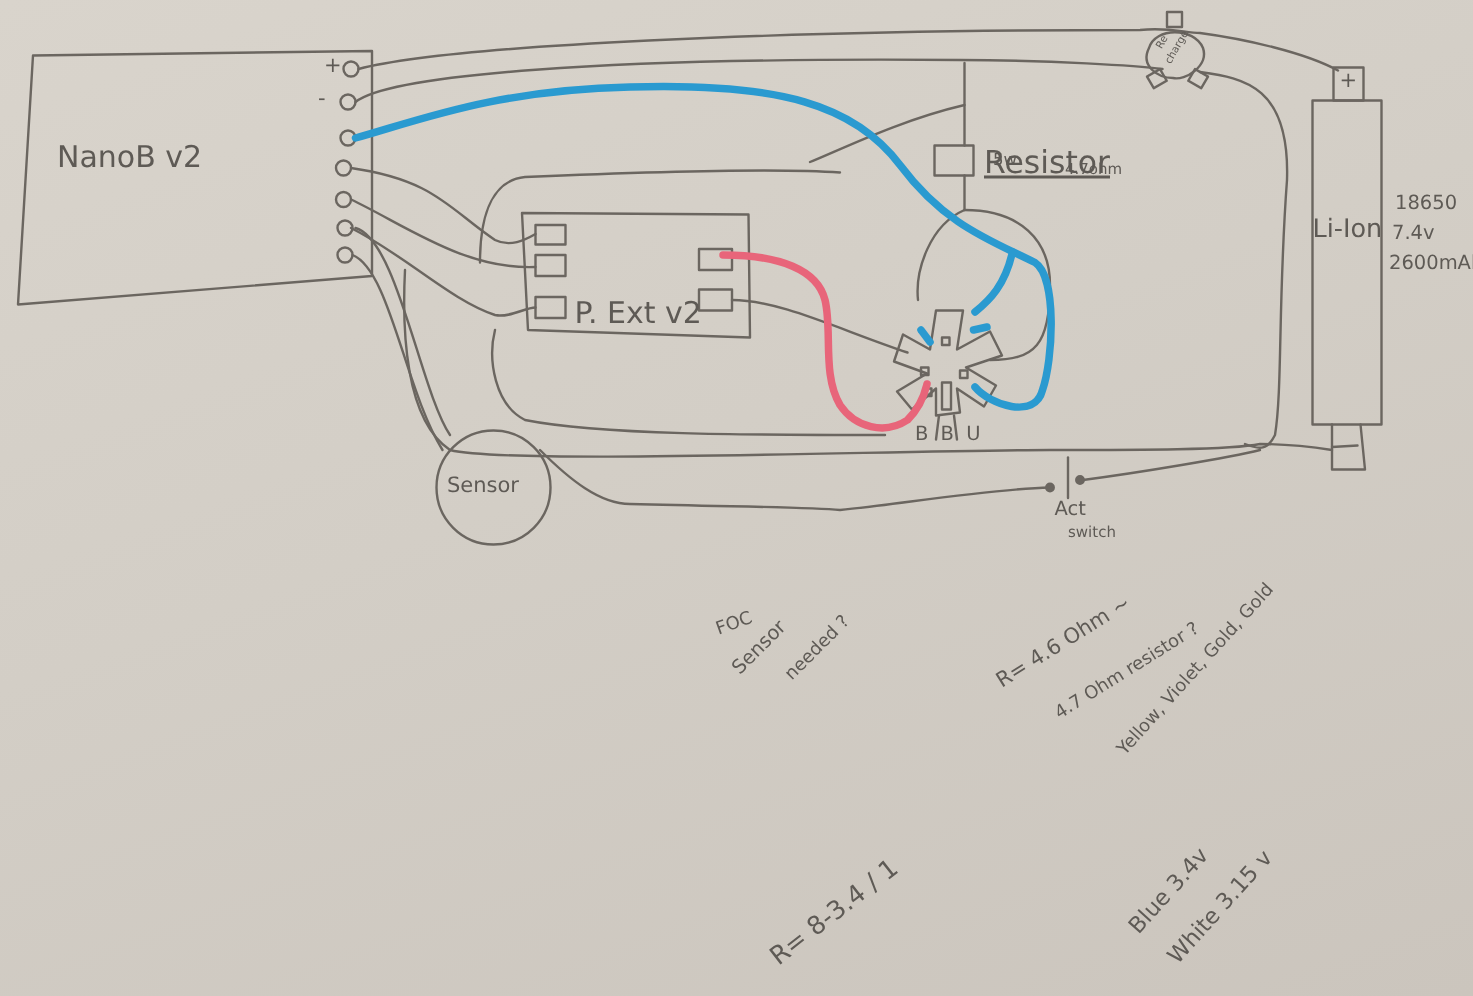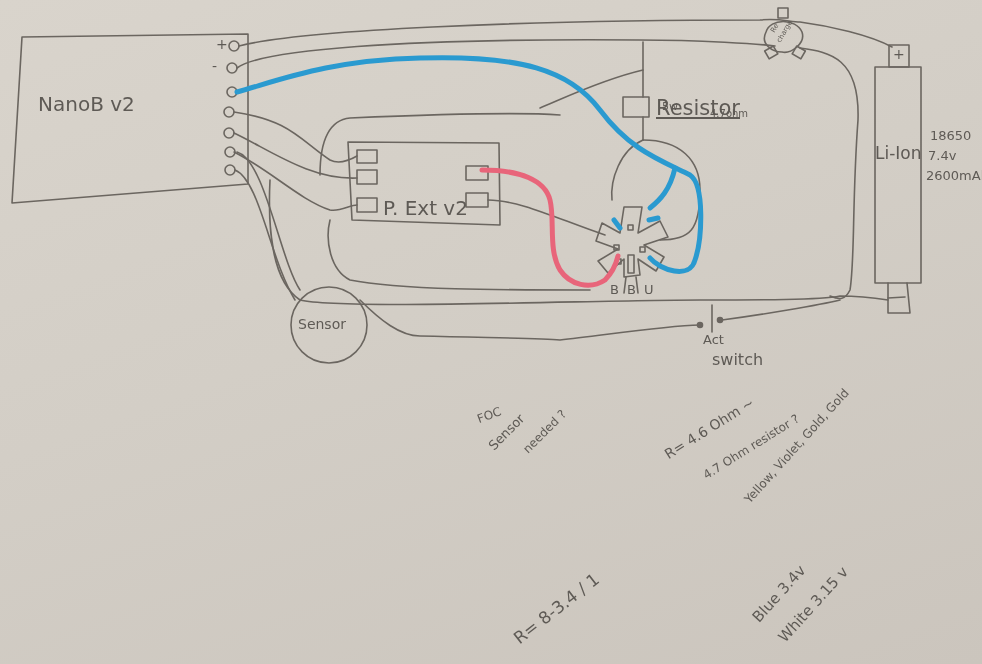--- a/index.html
+++ b/index.html
@@ -119,21 +119,21 @@
 <div class="hand" style="left:875px;top:143px;font-size:17px;">Li-Ion</div>
 <div class="hand" style="left:930px;top:128px;font-size:13px;">18650</div>
 <div class="hand" style="left:928px;top:148px;font-size:13px;">7.4v</div>
 <div class="hand" style="left:926px;top:168px;font-size:13px;">2600mAh</div>
 
 <div class="hand" style="left:610px;top:282px;font-size:13px;letter-spacing:2px;">B B U</div>
 
 <div class="hand" style="left:298px;top:316px;font-size:14px;">Sensor</div>
 
 <div class="hand" style="left:703px;top:332px;font-size:13px;">Act</div>
-<div class="hand" style="left:712px;top:350px;font-size:16px;">switch</div>
+<div class="hand" style="left:712px;top:350px;font-size:10px;">switch</div>
 
 <div class="hand" style="left:480px;top:412px;font-size:12px;transform:rotate(-20deg);">FOC</div>
 <div class="hand" style="left:496px;top:438px;font-size:13px;transform:rotate(-45deg);">Sensor</div>
 <div class="hand" style="left:530px;top:442px;font-size:12px;transform:rotate(-45deg);">needed ?</div>
 
 <div class="hand" style="left:670px;top:446px;font-size:14px;transform:rotate(-32deg);">R= 4.6 Ohm ~</div>
 <div class="hand" style="left:708px;top:468px;font-size:12px;transform:rotate(-32deg);">4.7 Ohm resistor ?</div>
 <div class="hand" style="left:752px;top:492px;font-size:12px;transform:rotate(-48deg);">Yellow, Violet, Gold, Gold</div>
 
 <div class="hand" style="left:522px;top:628px;font-size:17px;transform:rotate(-38deg);">R=  8-3.4 / 1</div>

